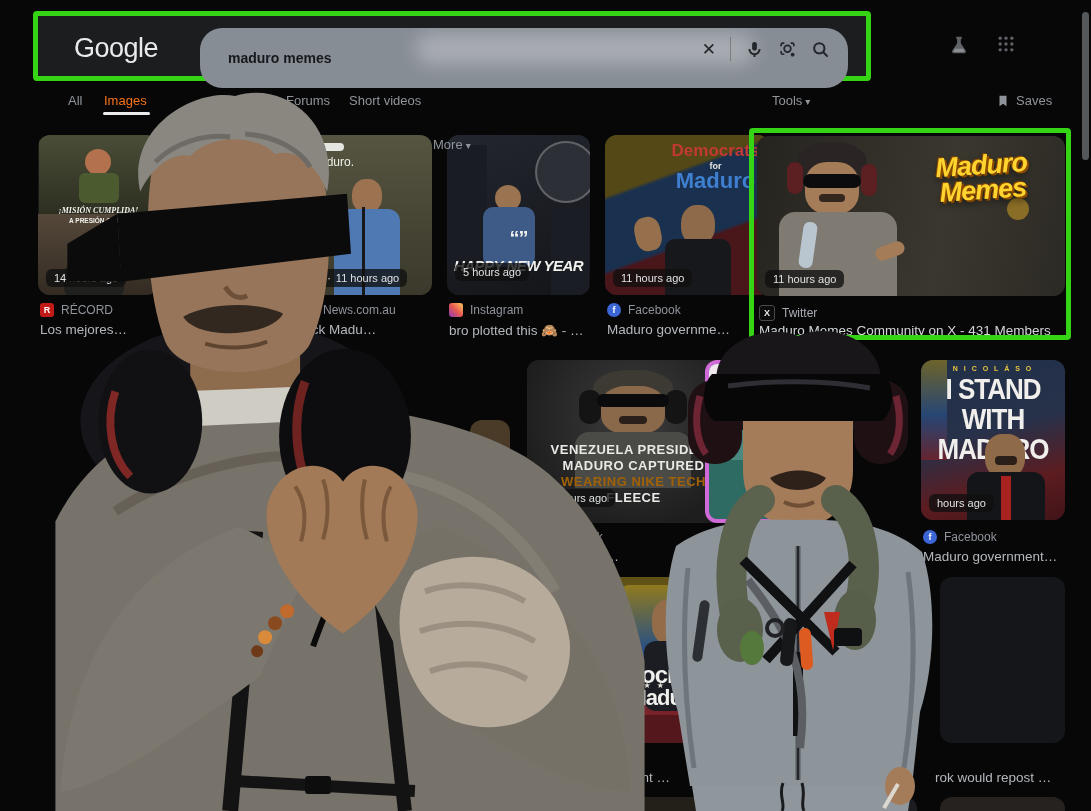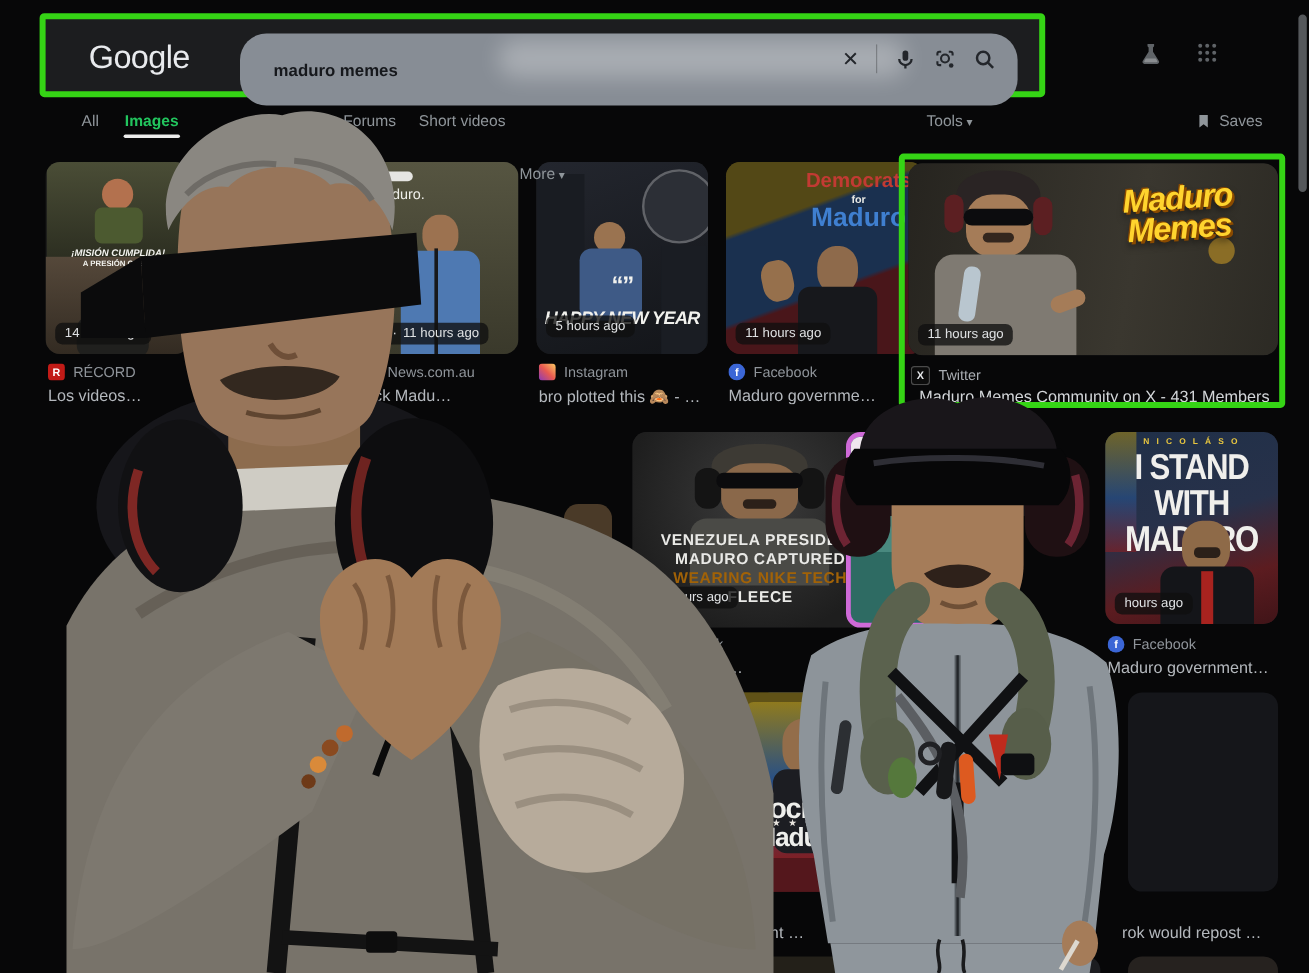--- a/index.html
+++ b/index.html
@@ -16,21 +16,21 @@
   #blur-streak{position:absolute;left:215px;top:5px;width:340px;height:32px;border-radius:16px;
       background:rgba(255,255,255,0.28);filter:blur(9px);}
   .pill-icons{position:absolute;right:18px;top:0;height:42px;display:flex;align-items:center;gap:14px;color:#23262b;}
   .pill-icons svg{display:block;}
   .pill-divider{width:1px;height:24px;background:rgba(0,0,0,0.25);}
   .x-clear{font-size:17px;font-weight:700;line-height:1;}
   .hdr-right{position:absolute;top:34px;display:flex;gap:26px;color:#5f6367;z-index:5;}
 
   
   .tab{position:absolute;top:93px;font-size:13px;color:#8f959a;z-index:5;}
-  .tab.active{color:#22c55e;font-weight:700;}
+  .tab.active{color:#f97316;font-weight:400;}
   #images-underline{position:absolute;left:103px;top:112px;width:47px;height:3px;border-radius:2px;background:#ececec;z-index:5;}
   .caret{font-size:10px;margin-left:3px;}
   #saves-tab{display:flex;align-items:center;gap:6px;}
 
   
   .tile{position:absolute;border-radius:12px;overflow:hidden;background:#191919;z-index:3;}
   .ts-badge{position:absolute;left:8px;bottom:8px;background:rgba(15,15,15,0.78);color:#dfe1e3;
       font-size:11px;padding:3px 8px;border-radius:6px;white-space:nowrap;display:flex;align-items:center;gap:5px;z-index:6;}
   .cap{position:absolute;z-index:3;}
   .src-row{display:flex;align-items:center;gap:7px;font-size:12px;color:#8f949a;white-space:nowrap;overflow:hidden;}
@@ -128,39 +128,39 @@
     <span>Tools</span><span class="caret">▾</span>
   </span>
   <span class="tab" id="saves-tab" style="left:996px;">
     <svg width="14" height="14" viewBox="0 0 24 24" fill="currentColor">
       <path d="M6 3h12v18l-6-4.5L6 21V3z"></path>
       </svg>
     <span>Saves</span>
   </span>
 
   <div class="tile" style="left:38px;top:135px;width:120px;height:160px;">
-    <div style="position:absolute;top:0;left:1px;right:0;height:84px;background:linear-gradient(#4a4d36,#2b2d20);">
+    <div style="position:absolute;top:0;left:1px;right:0;height:84px;background:linear-gradient(#4a4d36,#2b2d20);font-family:Liberation Serif, serif;">
       <div style="position:absolute;left:46px;top:14px;width:26px;height:26px;border-radius:50%;background:#b3714e;"></div>
       <div style="position:absolute;left:40px;top:38px;width:40px;height:30px;border-radius:6px;background:#4c5a30;"></div>
       <div class="meme-text" style="bottom:4px;font-size:8px;font-style:italic;">¡MISIÓN CUMPLIDA!</div>
     </div>
     <div style="position:absolute;top:79px;left:0;right:0;bottom:0;background:linear-gradient(#55483a,#332b22);">
       <div class="meme-text" style="top:3px;font-size:6.5px;">A PRESIÓN QUE…</div>
       <div style="position:absolute;left:38px;top:22px;width:34px;height:30px;border-radius:50% 50% 45% 45%;background:#a87f5c;"></div>
       <div style="position:absolute;left:26px;top:50px;width:60px;height:34px;border-radius:10px;background:#20201e;"></div>
     </div>
     <div class="ts-badge">
         <span>14 hours ago</span>
       </div>
   </div>
   <div class="cap src-row" style="left:40px;top:303px;width:118px;">
     <span class="favicon fav-record">R</span>
     <span>RÉCORD</span>
   </div>
-  <div class="ttl-row" style="left:40px;top:322px;width:118px;">Los videos…</div>
+  <div class="ttl-row" style="left:40px;top:322px;width:118px;">Los mejores…</div>
 
   <div class="tile" style="left:300px;top:135px;width:132px;height:160px;">
     <div style="position:absolute;inset:0;background:linear-gradient(#565541,#3a392b);"></div>
     <div style="position:absolute;left:10px;top:8px;width:34px;height:8px;border-radius:4px;background:rgba(255,255,255,0.85);"></div>
     <div style="position:absolute;left:10px;top:20px;color:#efefea;font-size:12px;">Maduro.</div>
     <div style="position:absolute;left:52px;top:44px;width:30px;height:34px;border-radius:45%;background:#9c7250;"></div>
     <div style="position:absolute;left:34px;top:74px;width:66px;height:86px;border-radius:12px 12px 0 0;background:#4e79b2;"></div>
     <div style="position:absolute;left:62px;top:72px;width:3px;height:88px;background:#17181a;"></div>
     <div class="ts-badge">
       <span style="font-size:8px;">▶</span>
@@ -230,21 +230,21 @@
       <div style="margin-top:-6px;">Memes</div>
     </div>
     <div class="ts-badge">
         <span>11 hours ago</span>
       </div>
   </div>
   <div class="cap src-row" style="left:759px;top:305px;width:300px;color:#a9adb2;">
     <span class="favicon fav-x">X</span>
     <span>Twitter</span>
   </div>
-  <div class="ttl-row" style="left:759px;top:323px;width:306px;color:#d3d6d9;text-align:center;">Maduro Memes Community on X - 431 Members</div>
+  <div class="ttl-row" style="left:759px;top:323px;width:306px;color:#d3d6d9;">Maduro Memes Community on X - 431 Members</div>
   <div class="hl-box" style="left:749px;top:128px;width:322px;height:212px;"></div>
 
   <div class="tile" style="left:470px;top:420px;width:40px;height:103px;background:#4a3a28;"></div>
 
   <div class="tile" style="left:527px;top:360px;width:213px;height:163px;">
     <div style="position:absolute;inset:0;background:radial-gradient(circle at 50% 35%,#3c3c3c,#1e1e1e 75%);"></div>
     <div style="position:absolute;left:66px;top:10px;width:80px;height:40px;border-radius:45%;background:#3d3a34;"></div>
     <div style="position:absolute;left:52px;top:30px;width:22px;height:34px;border-radius:10px;background:#141414;"></div>
     <div style="position:absolute;left:138px;top:30px;width:22px;height:34px;border-radius:10px;background:#141414;"></div>
     <div style="position:absolute;left:74px;top:26px;width:64px;height:48px;border-radius:38%;background:#8a684a;"></div>

